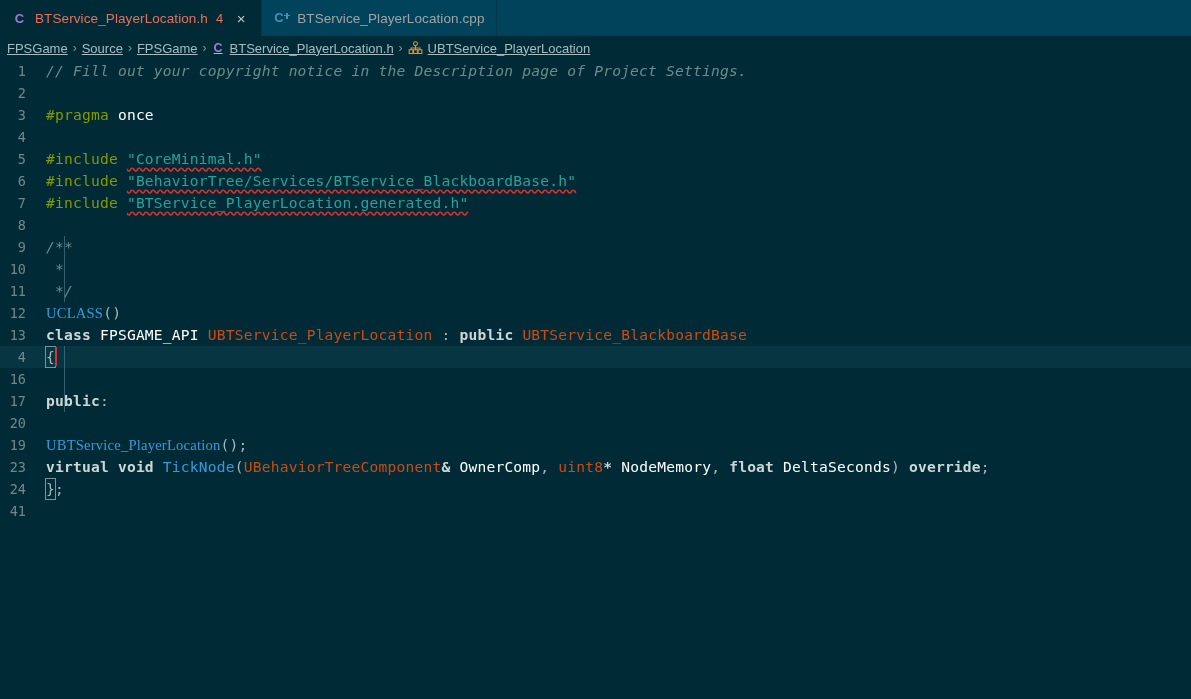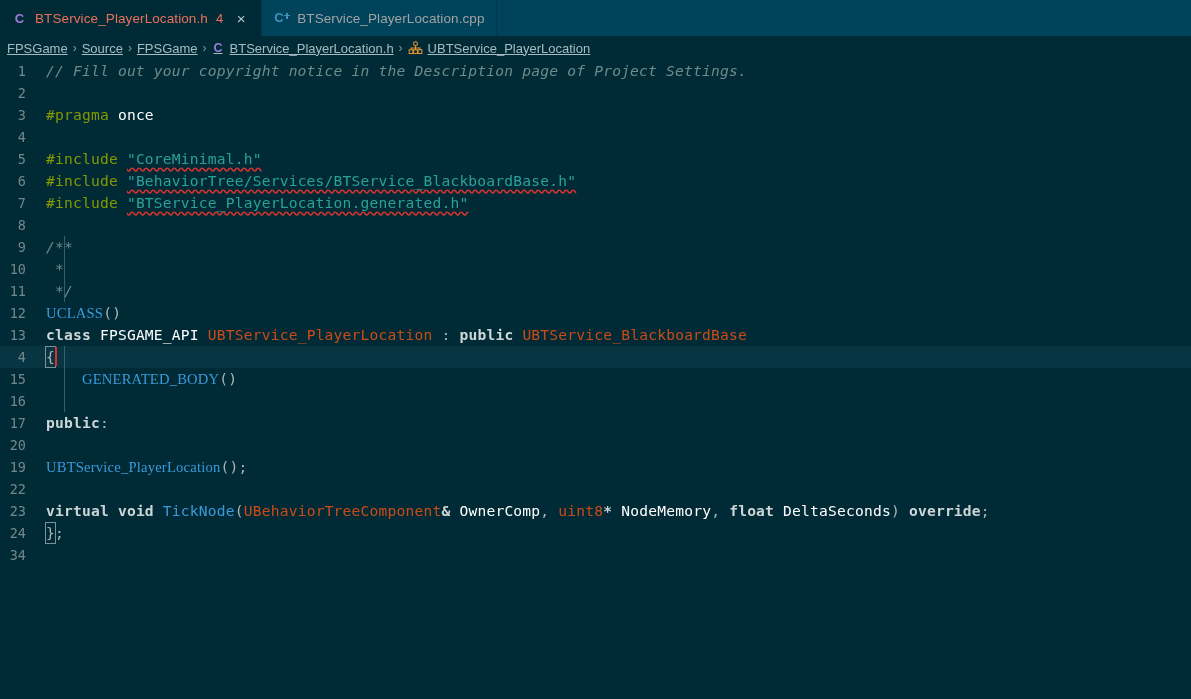--- a/index.html
+++ b/index.html
@@ -233,27 +233,25 @@
         <div class="row"><div class="ln">5</div><div class="code"><span class="pp">#include</span><span class="plain"> </span><span class="str squig">"CoreMinimal.h"</span></div></div>
         <div class="row"><div class="ln">6</div><div class="code"><span class="pp">#include</span><span class="plain"> </span><span class="str squig">"BehaviorTree/Services/BTService_BlackboardBase.h"</span></div></div>
         <div class="row"><div class="ln">7</div><div class="code"><span class="pp">#include</span><span class="plain"> </span><span class="str squig">"BTService_PlayerLocation.generated.h"</span></div></div>
         <div class="row"><div class="ln">8</div><div class="code"></div></div>
         <div class="row"><div class="ln">9</div><div class="code"><span class="cmt">/**</span></div></div>
         <div class="row"><div class="ln">10</div><div class="code"><span class="cmt"> *</span></div></div>
         <div class="row"><div class="ln">11</div><div class="code"><span class="cmt"> */</span></div></div>
         <div class="row"><div class="ln">12</div><div class="code"><span class="id">UCLASS</span><span class="punct">()</span></div></div>
         <div class="row"><div class="ln">13</div><div class="code"><span class="kw">class</span><span class="plain"> </span><span class="plain">FPSGAME_API</span><span class="plain"> </span><span class="type">UBTService_PlayerLocation</span><span class="plain"> </span><span class="punct">:</span><span class="plain"> </span><span class="kw">public</span><span class="plain"> </span><span class="type">UBTService_BlackboardBase</span></div></div>
         <div class="row cur"><div class="ln">4</div><div class="code"><span class="punct bracketbox">{</span><span class="cursor"></span></div></div>
-        <div class="row"><div class="ln">15</div><div class="code"><span class="plain">    </span><span class="id">GENERATED_BODY</span><span class="punct">()</span></div></div>
         <div class="row"><div class="ln">16</div><div class="code"></div></div>
         <div class="row"><div class="ln">17</div><div class="code"><span class="kw">public</span><span class="punct">:</span></div></div>
         <div class="row"><div class="ln">20</div><div class="code"></div></div>
         <div class="row"><div class="ln">19</div><div class="code"><span class="id">UBTService_PlayerLocation</span><span class="punct">();</span></div></div>
-        <div class="row"><div class="ln">22</div><div class="code"></div></div>
         <div class="row"><div class="ln">23</div><div class="code"><span class="kw">virtual</span><span class="plain"> </span><span class="kw">void</span><span class="plain"> </span><span class="fn">TickNode</span><span class="punct">(</span><span class="type">UBehaviorTreeComponent</span><span class="kw">&amp;</span><span class="plain"> </span><span class="plain">OwnerComp</span><span class="punct">,</span><span class="plain"> </span><span class="type">uint8</span><span class="kw">*</span><span class="plain"> </span><span class="plain">NodeMemory</span><span class="punct">,</span><span class="plain"> </span><span class="kw">float</span><span class="plain"> </span><span class="plain">DeltaSeconds</span><span class="punct">)</span><span class="plain"> </span><span class="kw">override</span><span class="punct">;</span></div></div>
         <div class="row"><div class="ln">24</div><div class="code"><span class="punct bracketbox">}</span><span class="punct">;</span></div></div>
-        <div class="row"><div class="ln">34</div><div class="code"></div></div>
+        <div class="row"><div class="ln">41</div><div class="code"></div></div>
         <div class="guide" style="left: 64px; top: 176px; height: 66px;"></div>
         <div class="guide" style="left: 64px; top: 286px; height: 66px;"></div>
       </div>
   </div>
 
 </div>
 
 </body></html>

